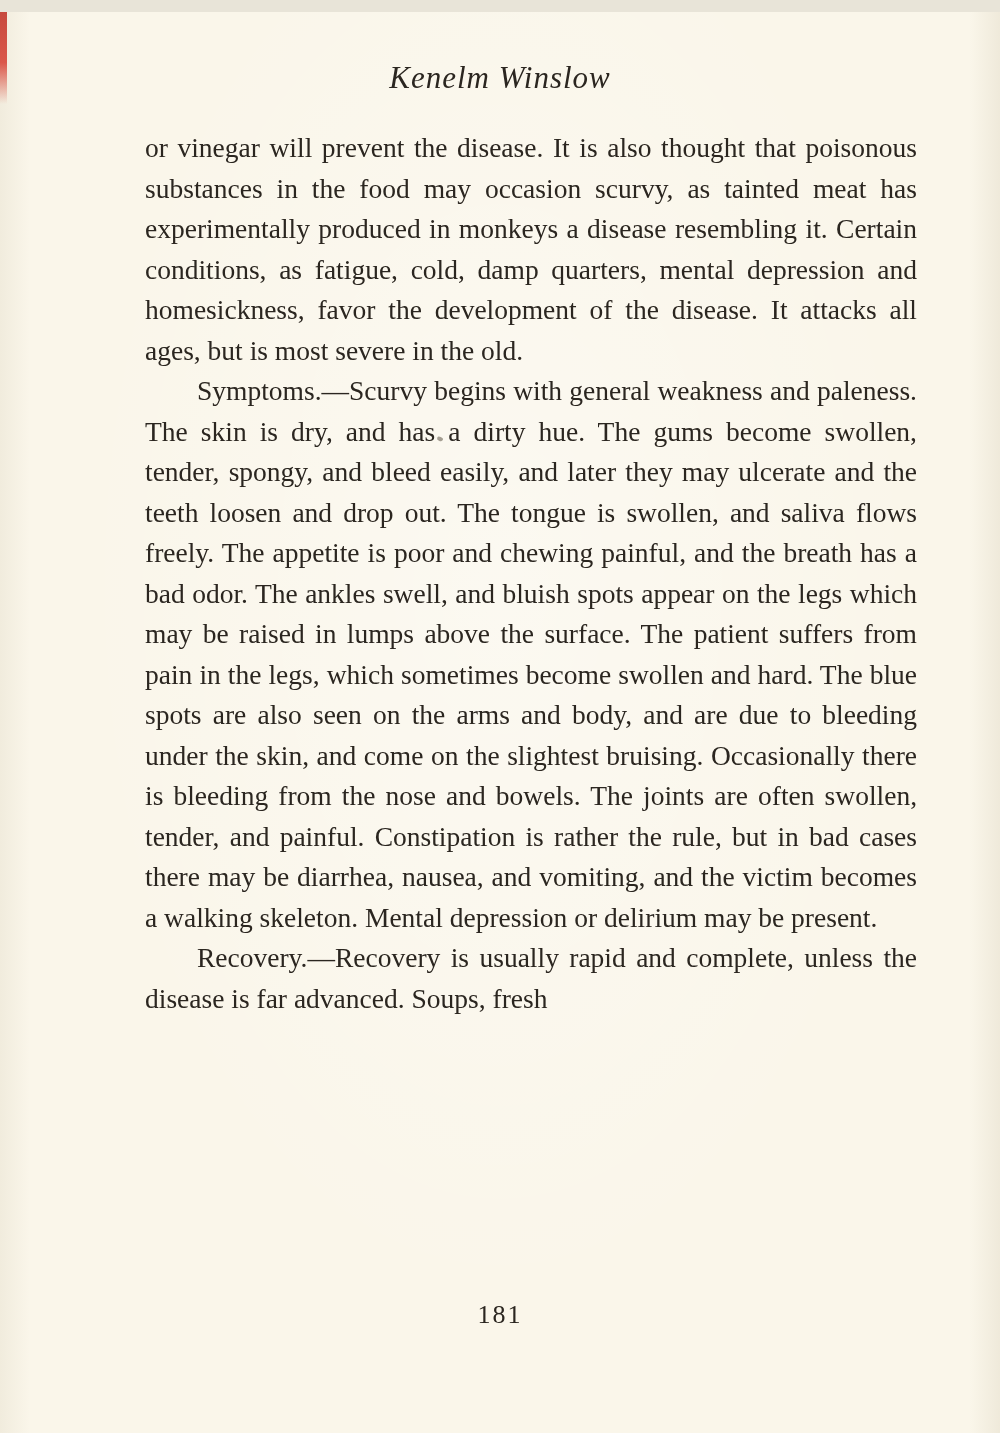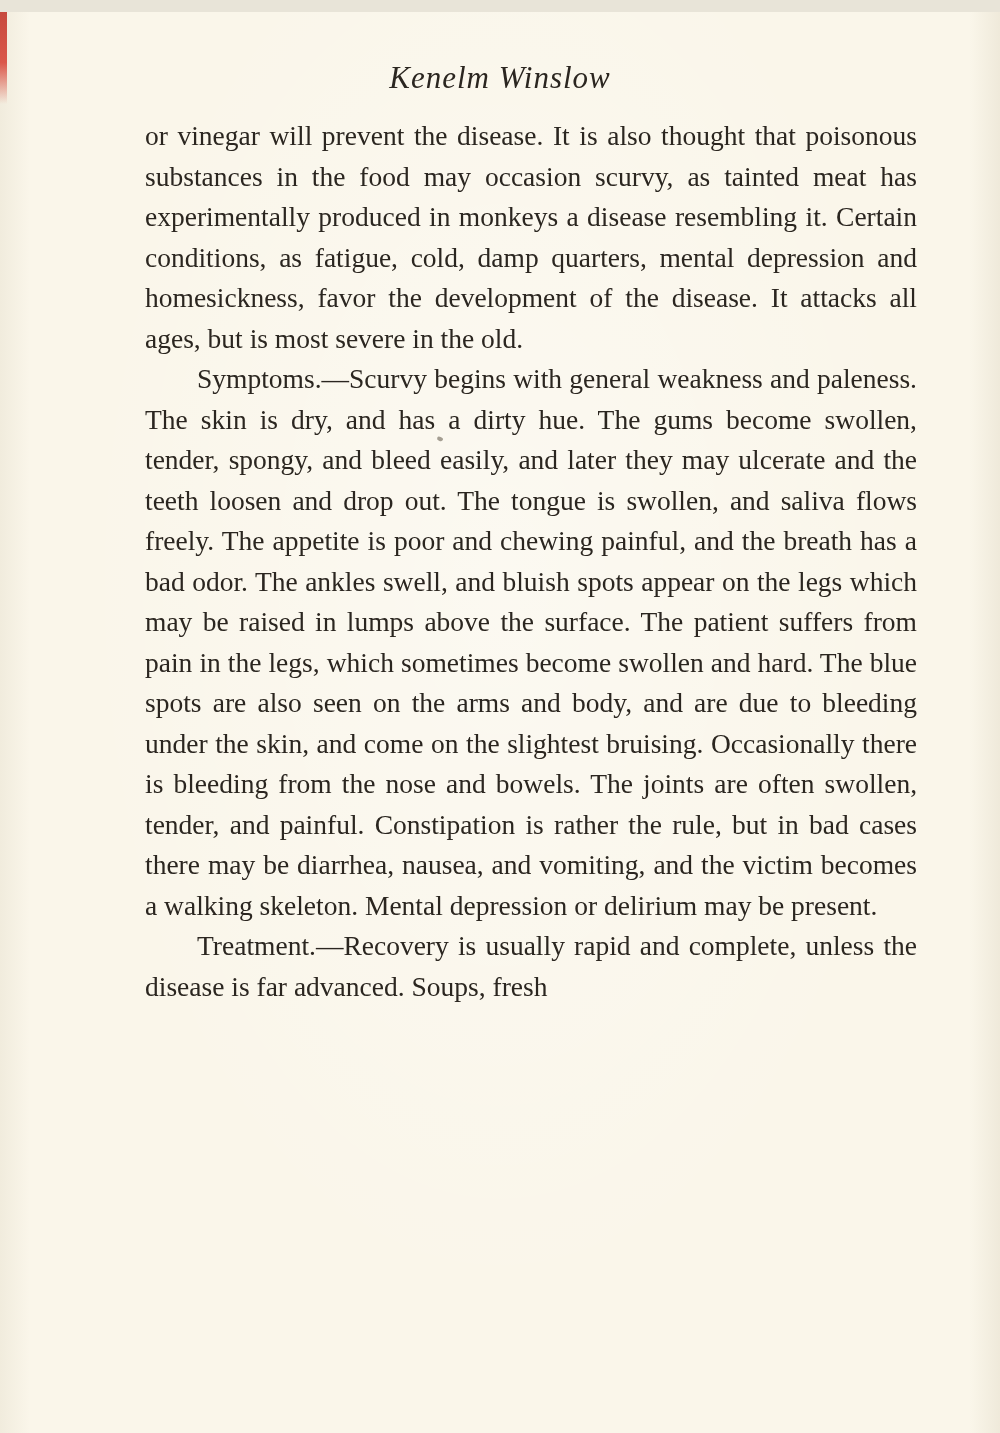--- a/index.html
+++ b/index.html
@@ -36,21 +36,21 @@
     left: 0;
     width: 100%;
     text-align: center;
     font-style: italic;
     font-size: 31px;
     letter-spacing: 1px;
     color: #2b2620;
   }
   .text-block {
     position: absolute;
-    top: 104px;
+    top: 116px;
     left: 145px;
     width: 772px;
     font-size: 27.5px;
     line-height: 40.5px;
     text-align: justify;
   }
   .text-block p {
     margin: 0;
     padding: 0;
     text-indent: 52px;
@@ -91,20 +91,21 @@
   <div class="scan-artifact"></div>
 
   <div class="running-head">Kenelm Winslow</div>
 
   <div class="text-block">
 
     <p class="no-indent"><span class="para-text">or vinegar will prevent the disease. It is also thought that poisonous substances in the food may occasion scurvy, as tainted meat has experimentally produced in monkeys a disease resembling it. Certain conditions, as fatigue, cold, damp quarters, mental depression and homesickness, favor the development of the disease. It attacks all ages, but is most severe in the old.</span></p>
 
     <p><span class="para-lead">Symptoms.—</span><span class="para-text">Scurvy begins with general weakness and paleness. The skin is dry, and has a dirty hue. The gums become swollen, tender, spongy, and bleed easily, and later they may ulcerate and the teeth loosen and drop out. The tongue is swollen, and saliva flows freely. The appetite is poor and chewing painful, and the breath has a bad odor. The ankles swell, and bluish spots appear on the legs which may be raised in lumps above the surface. The patient suffers from pain in the legs, which sometimes become swollen and hard. The blue spots are also seen on the arms and body, and are due to bleeding under the skin, and come on the slightest bruising. Occasionally there is bleeding from the nose and bowels. The joints are often swollen, tender, and painful. Constipation is rather the rule, but in bad cases there may be diarrhea, nausea, and vomiting, and the victim becomes a walking skeleton. Mental depression or delirium may be present.</span></p>
 
-    <p><span class="para-lead">Treatment.—</span><span class="para-text">Recovery is usually rapid and complete, unless the disease is far advanced. Soups, fresh</span></p>
+    <p><span class="para-lead">Recovery.—</span><span class="para-text">Recovery is usually rapid and complete, unless the disease is far advanced. Soups, fresh</span></p>
 
   </div>
 
   <div class="smudge"></div>
 
+  <div class="page-number">181</div>
 
 </div>
 
 </body></html>

